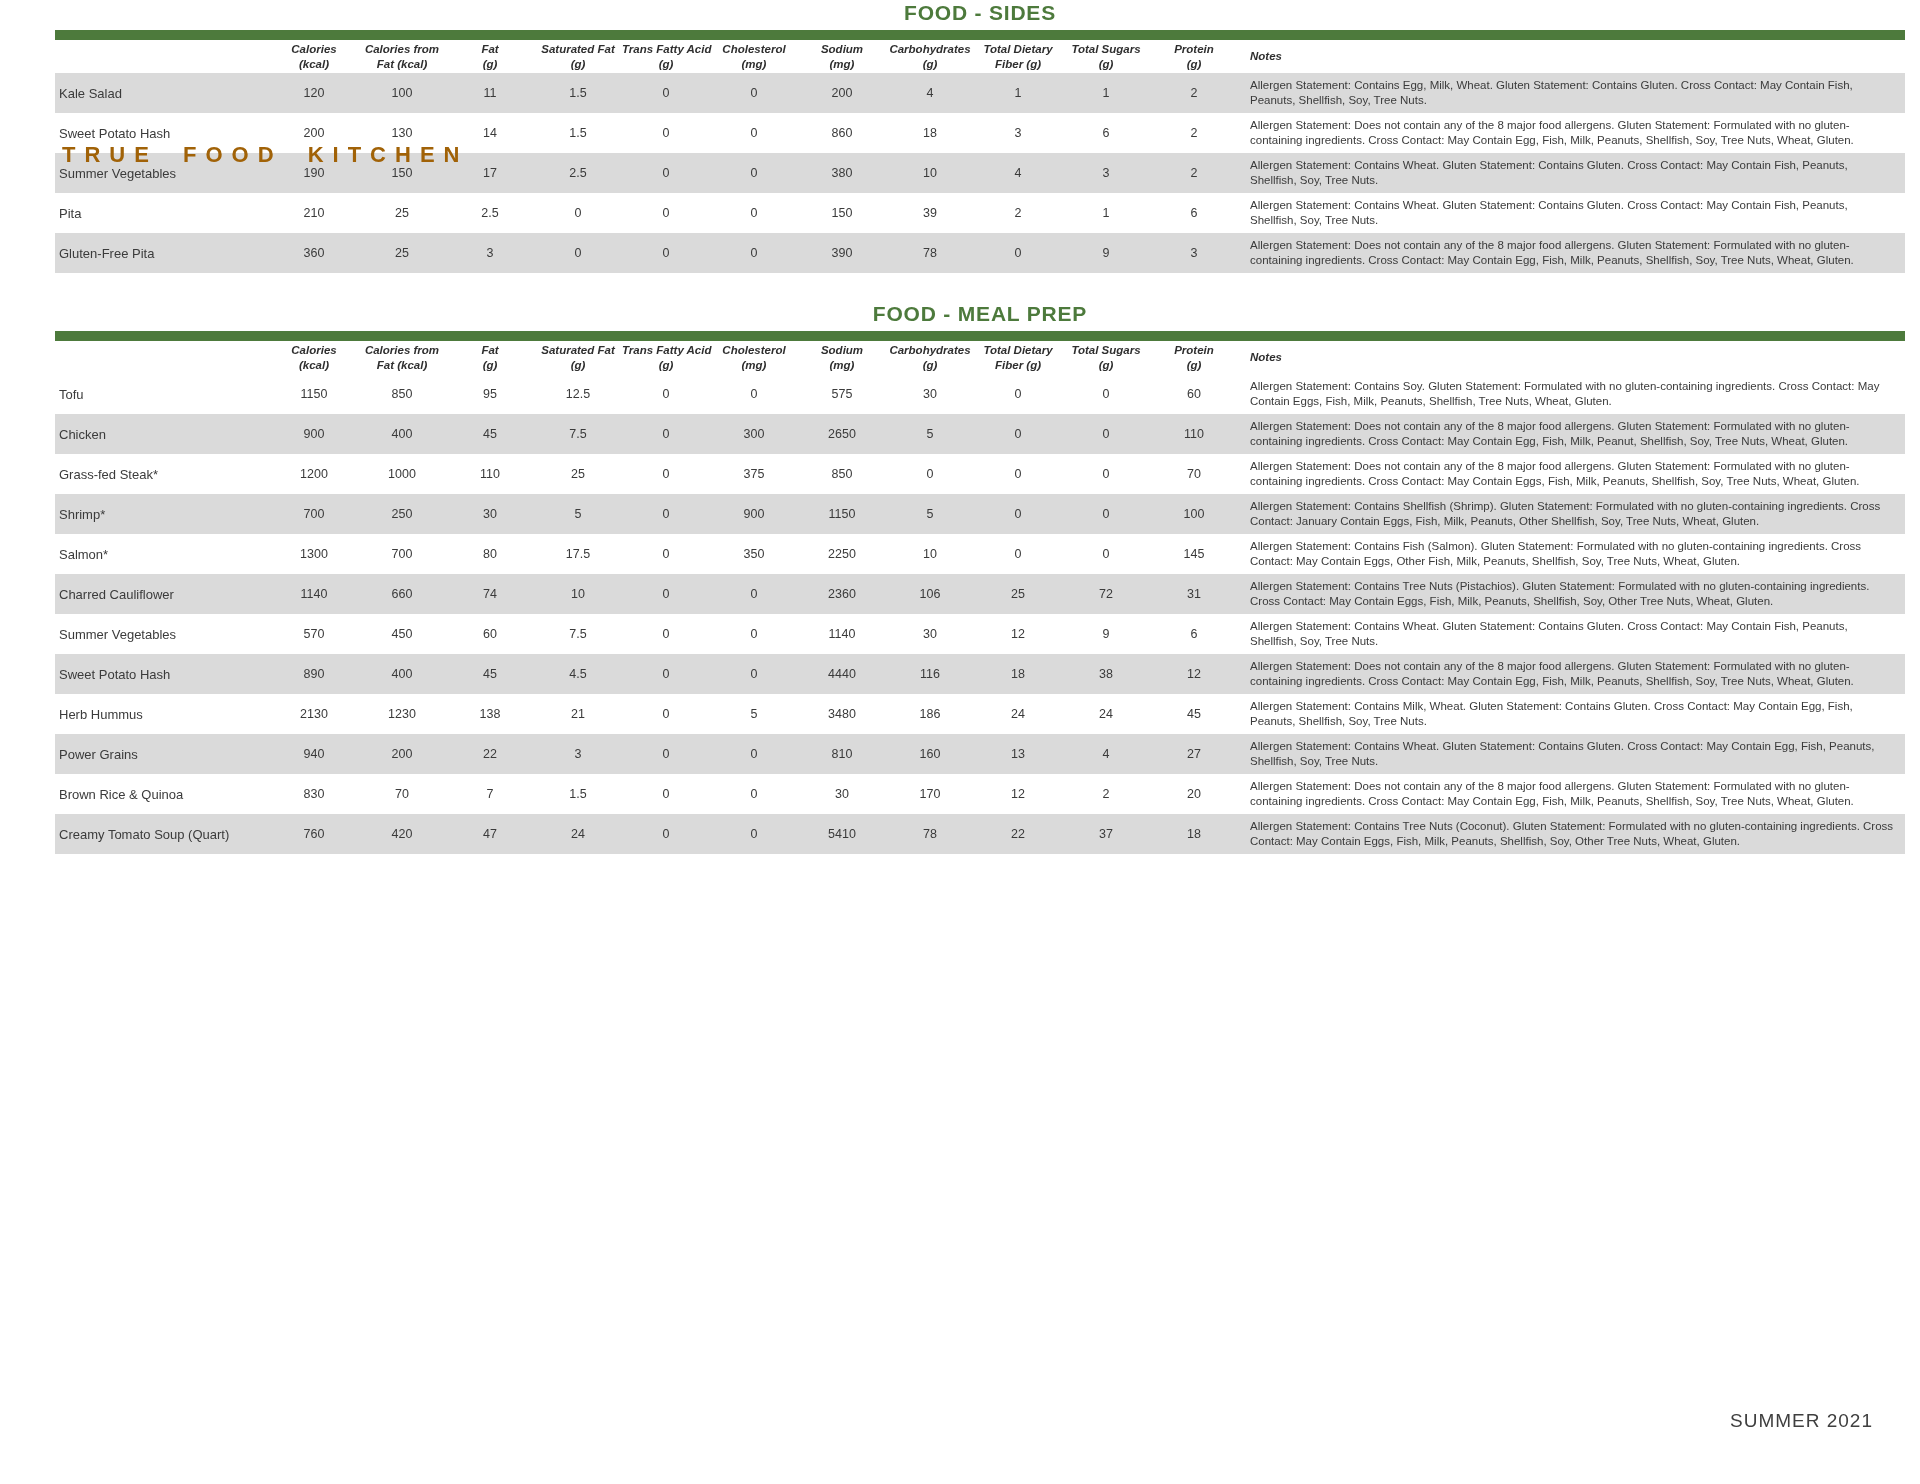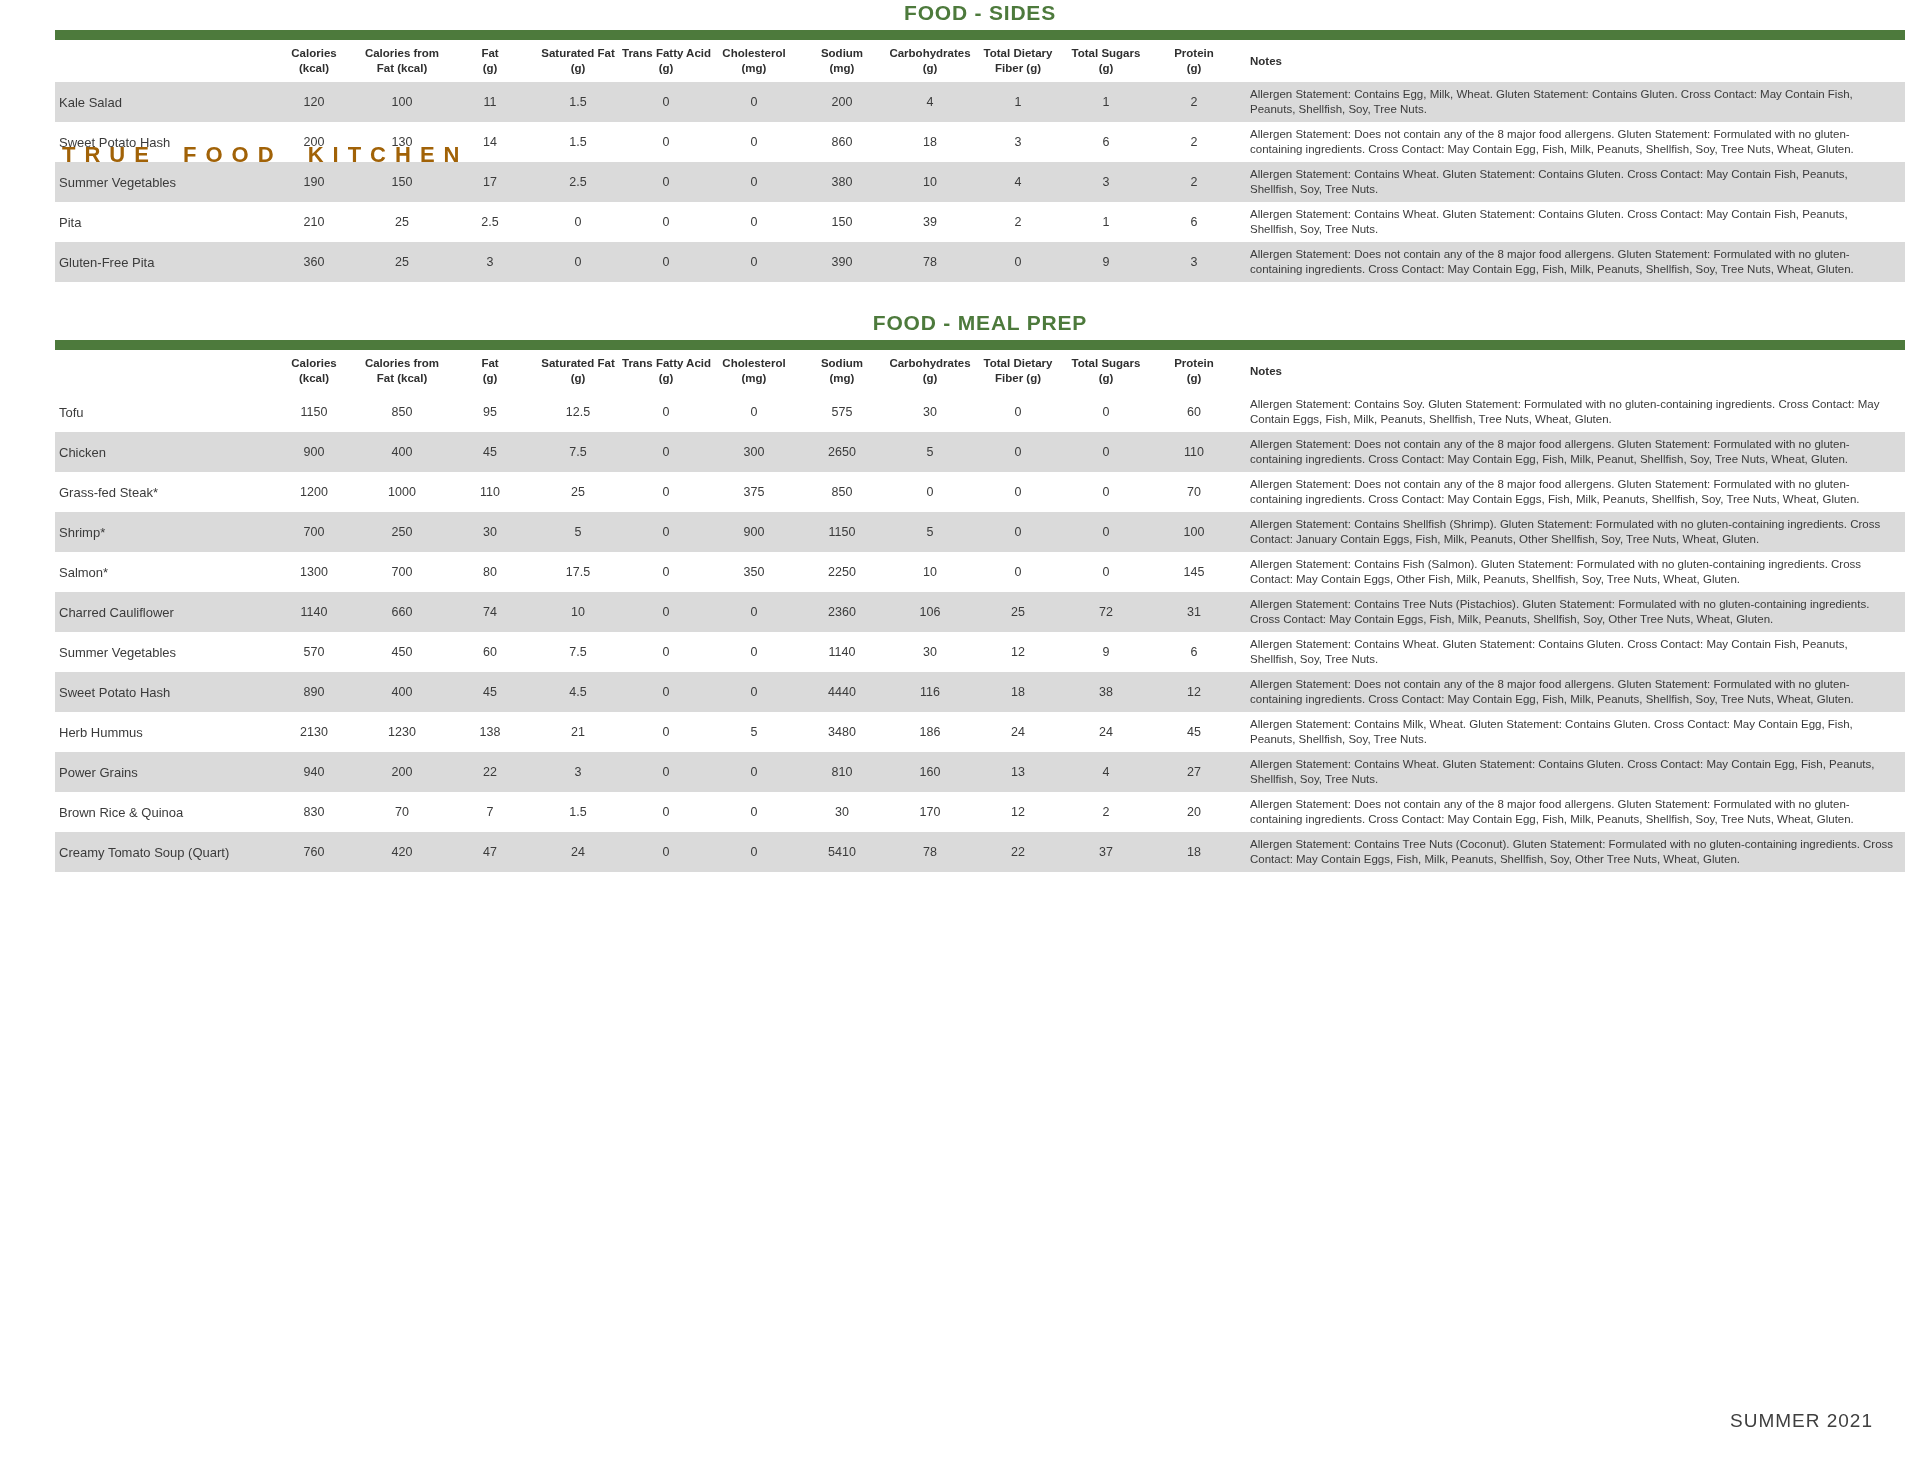--- a/index.html
+++ b/index.html
@@ -34,21 +34,21 @@
     line-height: 26px;
   }
   .bar { height: 10px; background: #4d7a3c; }
 
   .food-table { width: 1850px; }
   .header-row, .row {
     display: grid;
     grid-template-columns: 215px repeat(11, 88px) minmax(0, 1fr);
     align-items: center;
   }
-  .header-row { height: 42px; }
+  .header-row { height: 33px; font-style: italic; }
   .row { height: 40px; }
 
   .food-table[data-section="0"] .row:nth-child(even) { background: #dadada; }
   .food-table[data-section="1"] .row:nth-child(odd)  { background: #dadada; }
 
   .header-cell {
     text-align: center;
     font-size: 11.5px; font-weight: 700;
     line-height: 15px;
     color: #2f2f2f;

